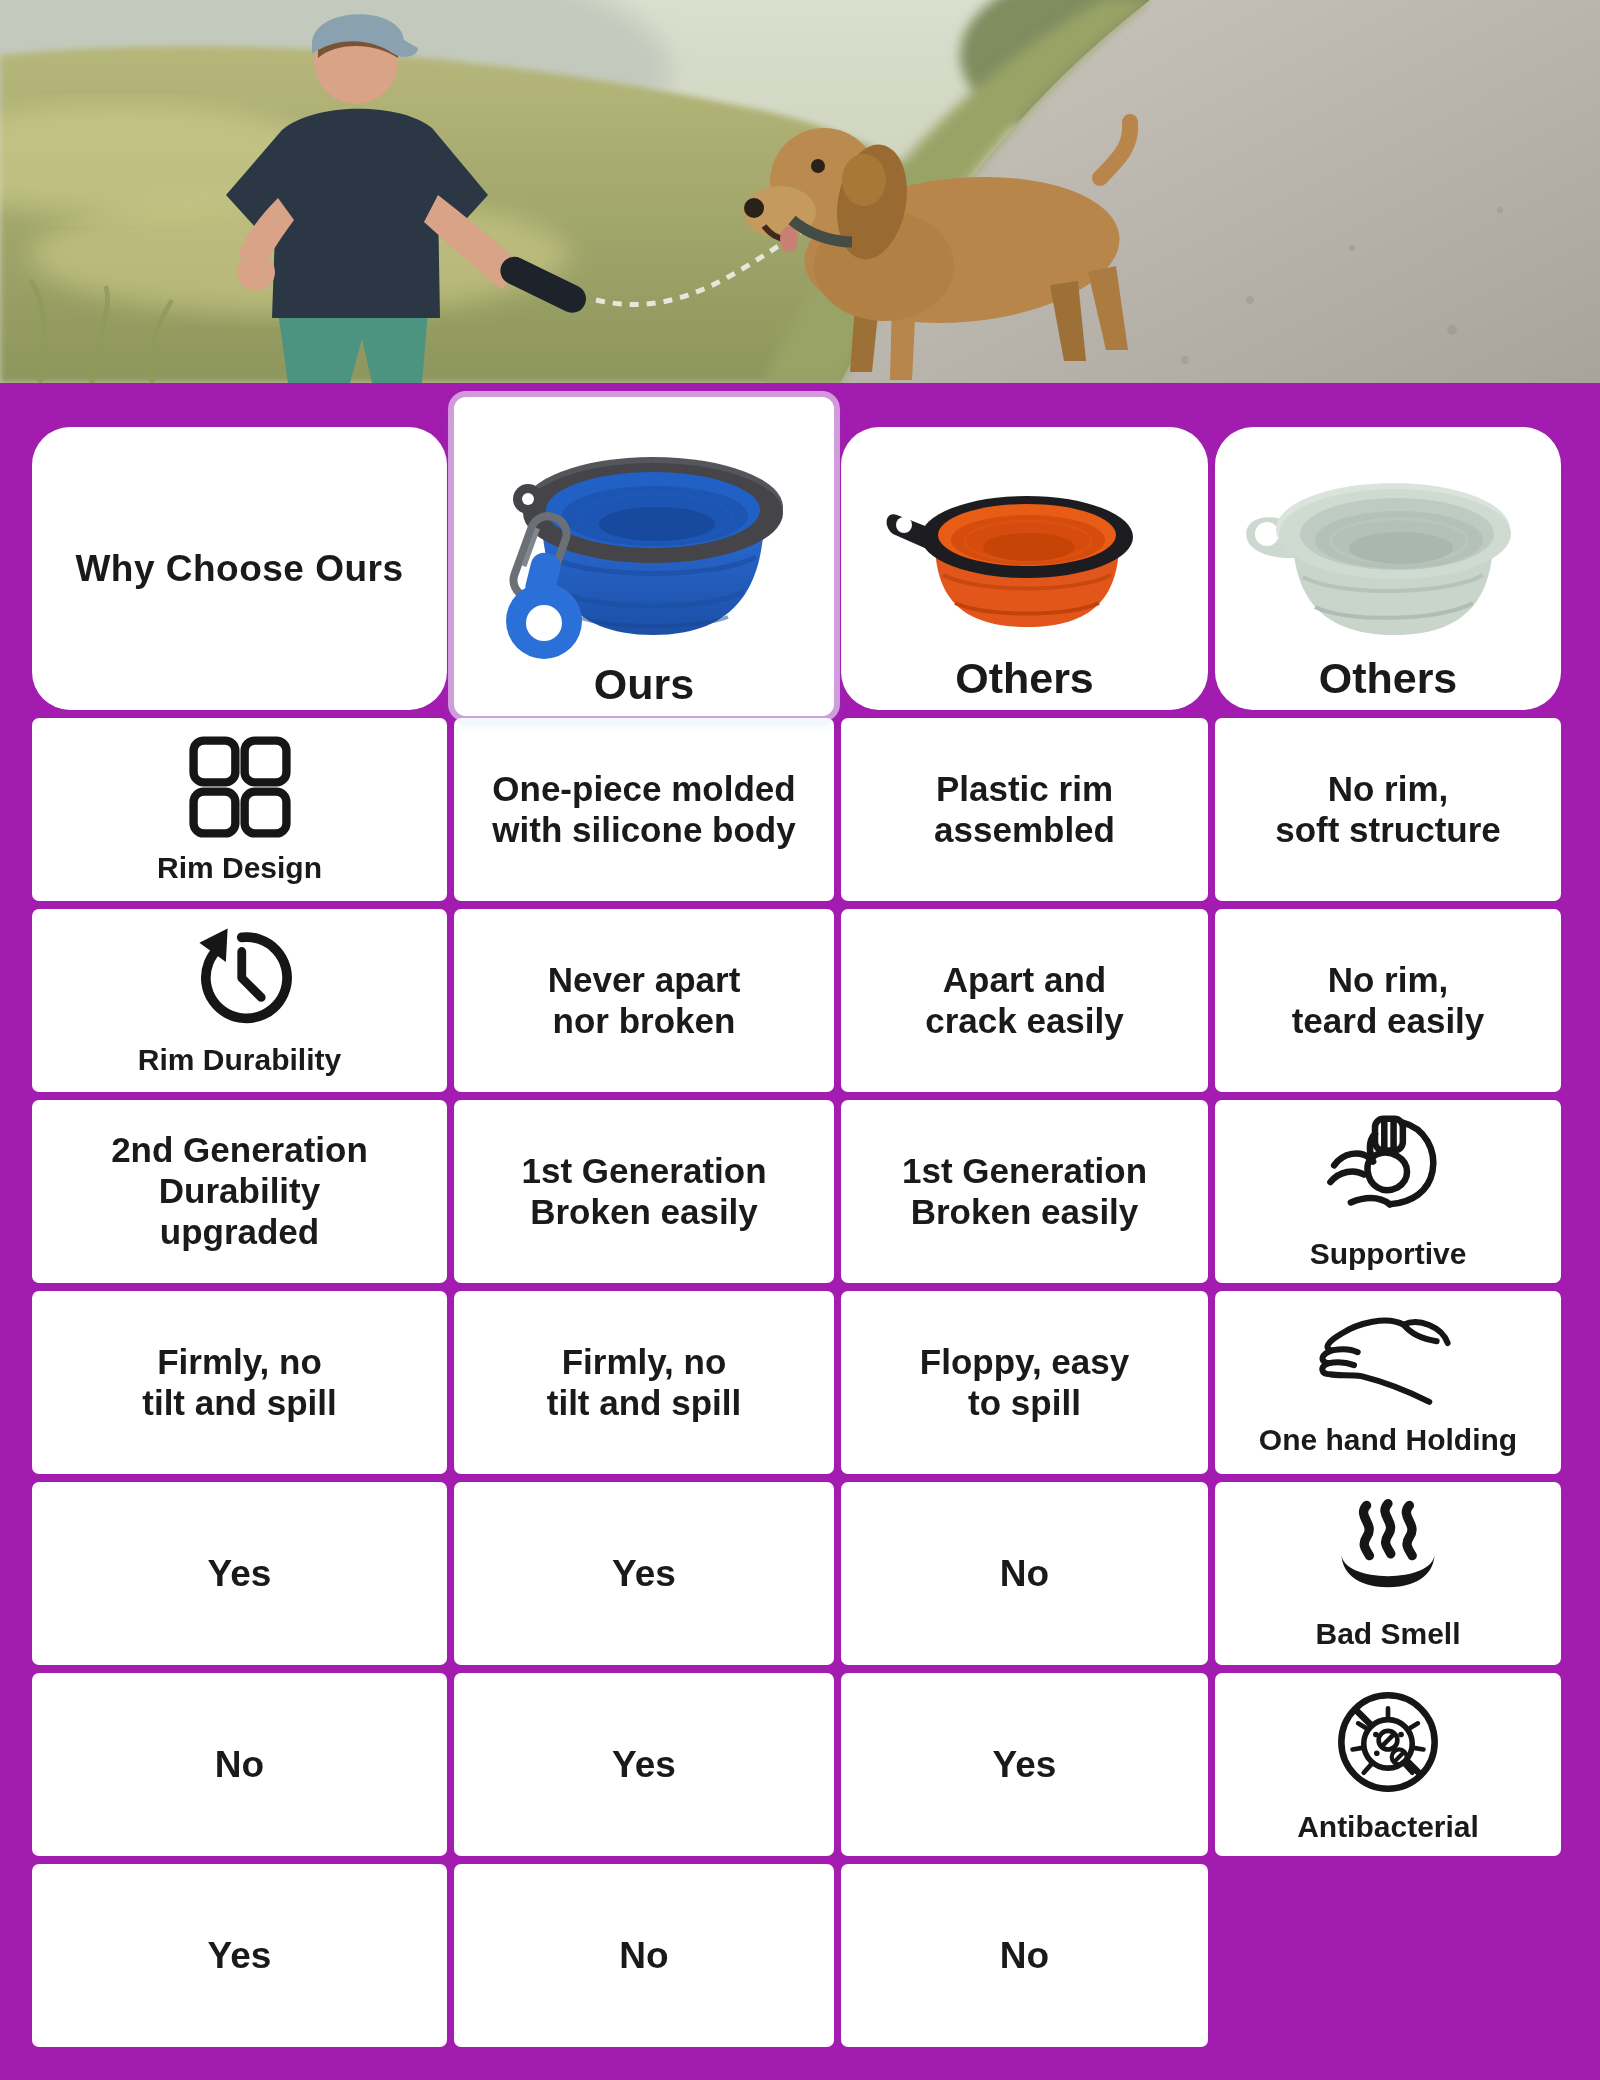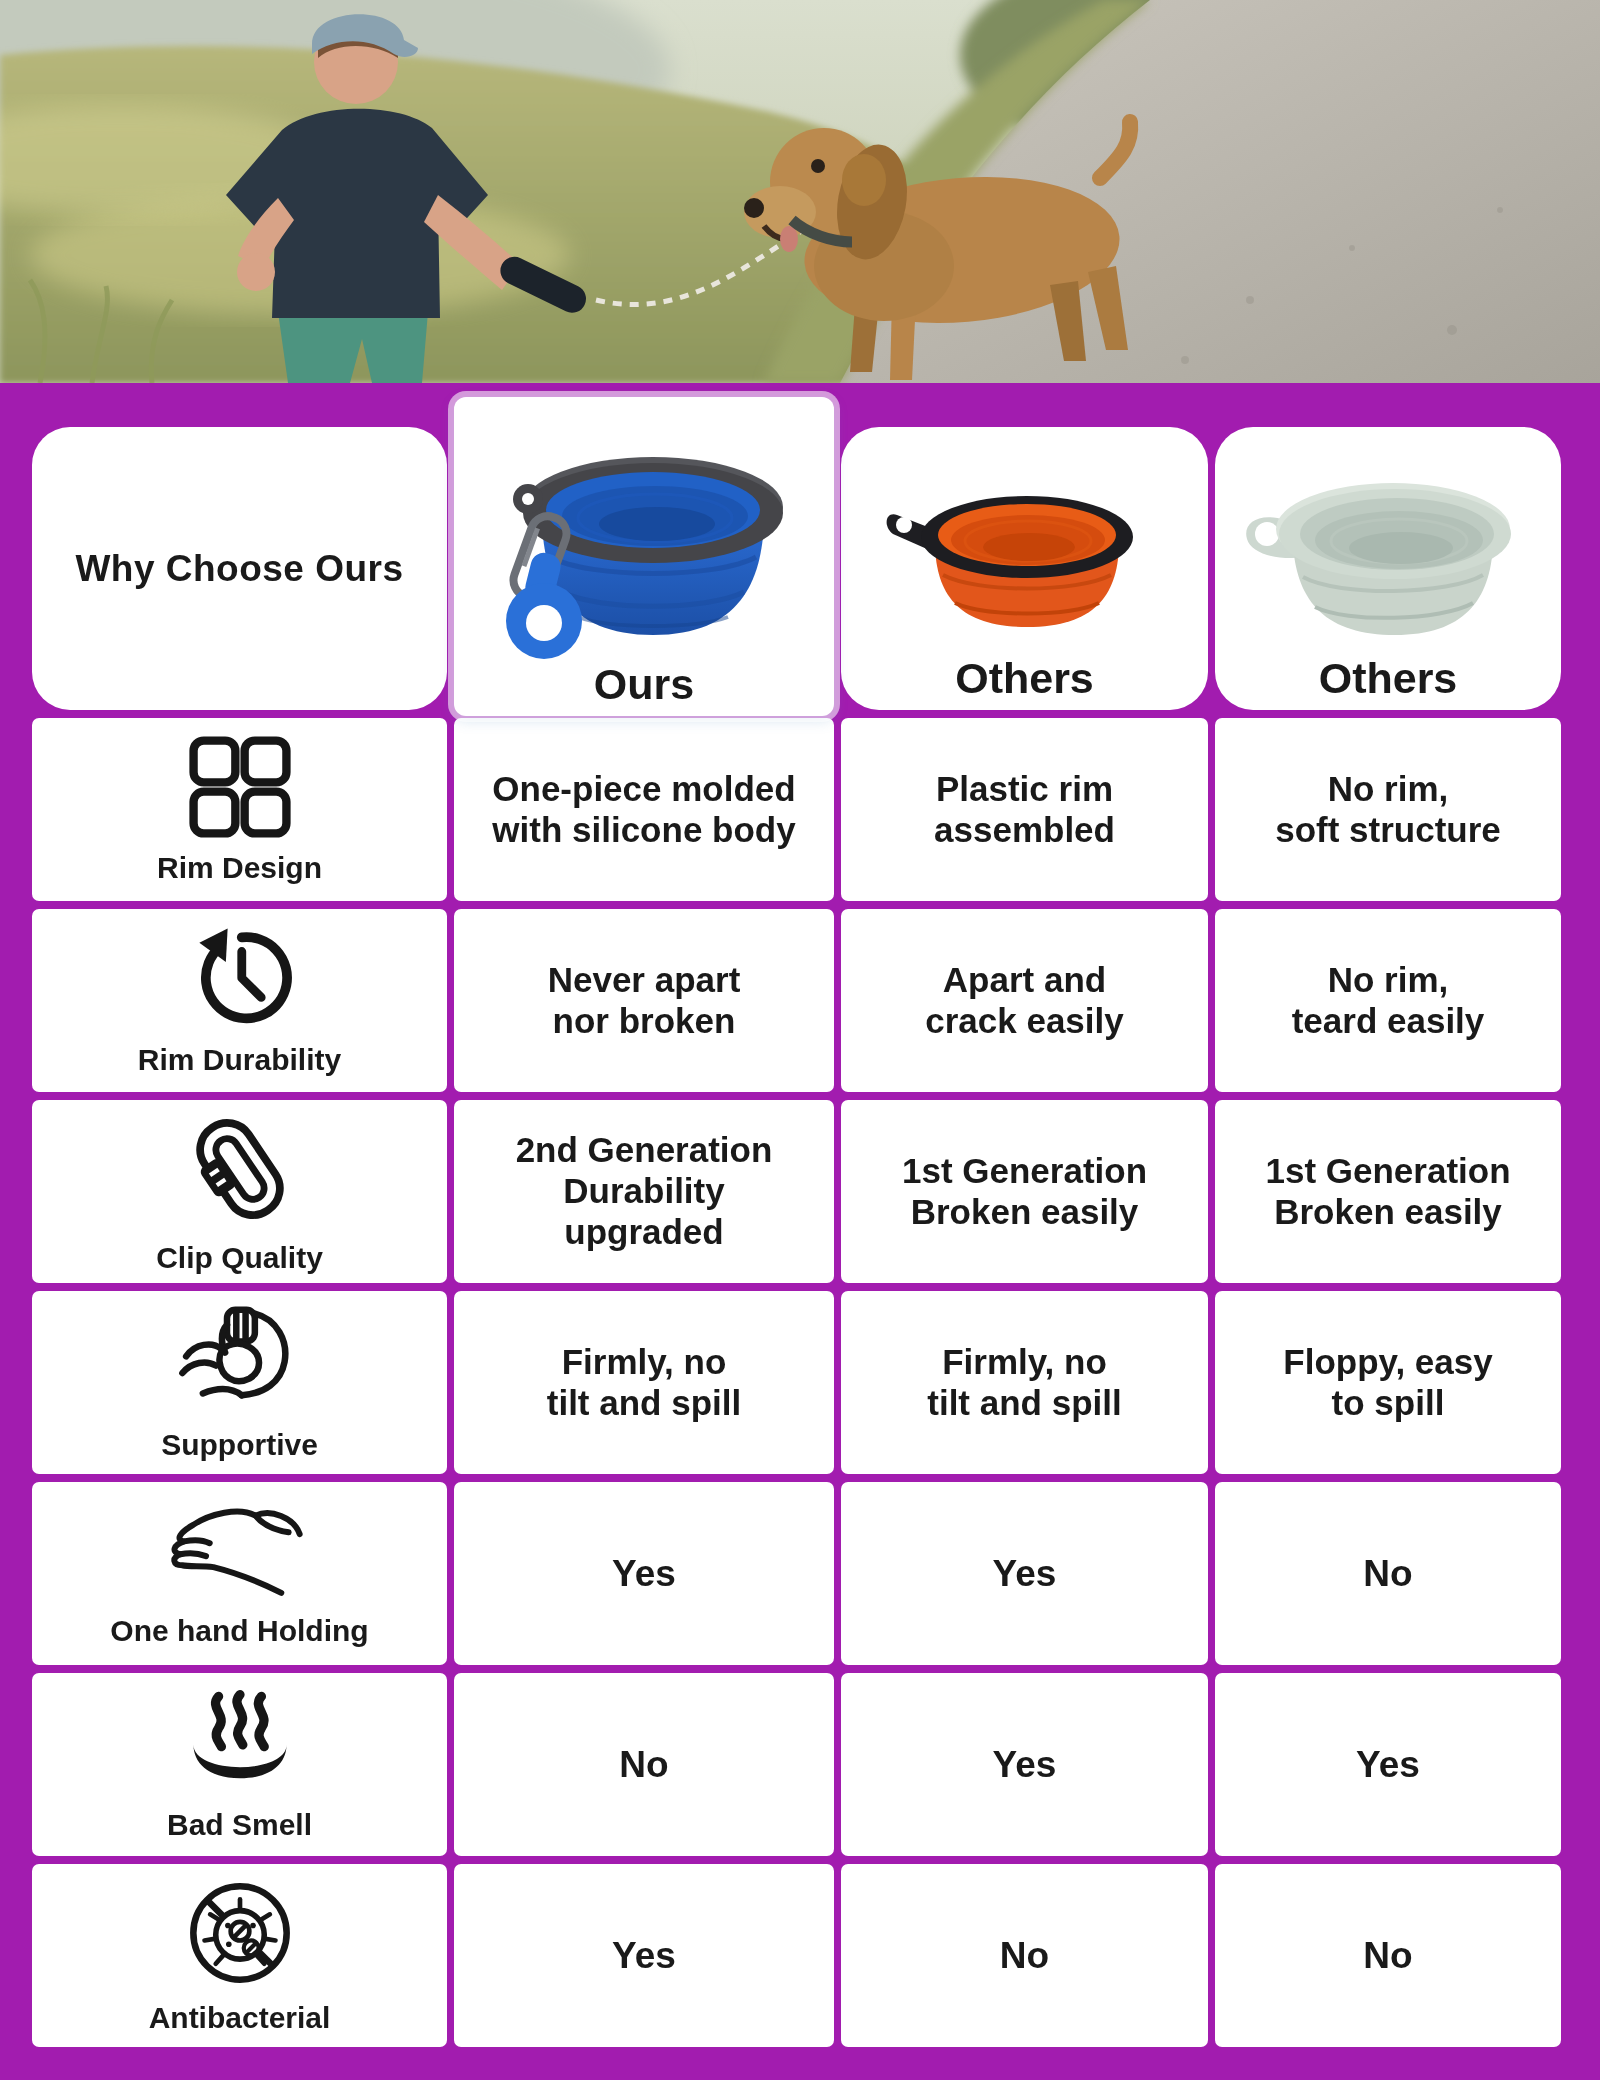--- a/index.html
+++ b/index.html
@@ -236,32 +236,20 @@
       </svg>
       <span class="row-label">Rim Durability</span>
     </div>
     <div class="card cell val">Never apart
 nor broken</div>
     <div class="card cell val">Apart and
 crack easily</div>
     <div class="card cell val">No rim,
 teard easily</div>
 
-    <div class="card cell label-cell">
-      <svg class="ic" width="112" height="120" viewBox="0 0 130 140">
-        <g transform="rotate(-34 65 70)">
-          <rect x="34" y="12" width="62" height="116" rx="30" fill="none" stroke="#161616" stroke-width="9"></rect>
-          <rect x="52" y="30" width="26" height="80" rx="13" fill="none" stroke="#161616" stroke-width="8"></rect>
-          <rect x="24" y="44" width="28" height="40" rx="7" fill="#161616"></rect>
-          <rect x="32" y="54" width="12" height="5" fill="#ffffff"></rect>
-          <rect x="32" y="68" width="12" height="5" fill="#ffffff"></rect>
-        </g>
-      </svg>
-      <span class="row-label">Clip Quality</span>
-    </div>
     <div class="card cell val">2nd Generation
 Durability
 upgraded</div>
     <div class="card cell val">1st Generation
 Broken easily</div>
     <div class="card cell val">1st Generation
 Broken easily</div>
 
     <div class="card cell label-cell">
       <svg class="ic" width="130" height="112" viewBox="0 0 140 120" fill="none" stroke="#161616" stroke-width="7" stroke-linecap="round" stroke-linejoin="round">

